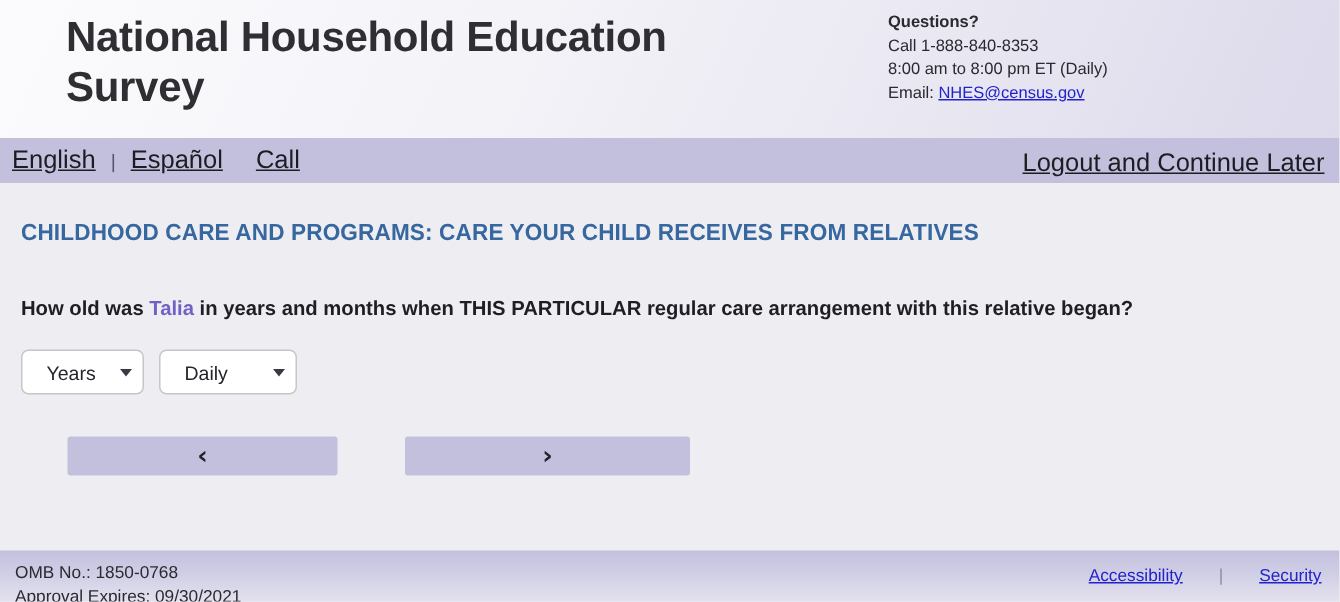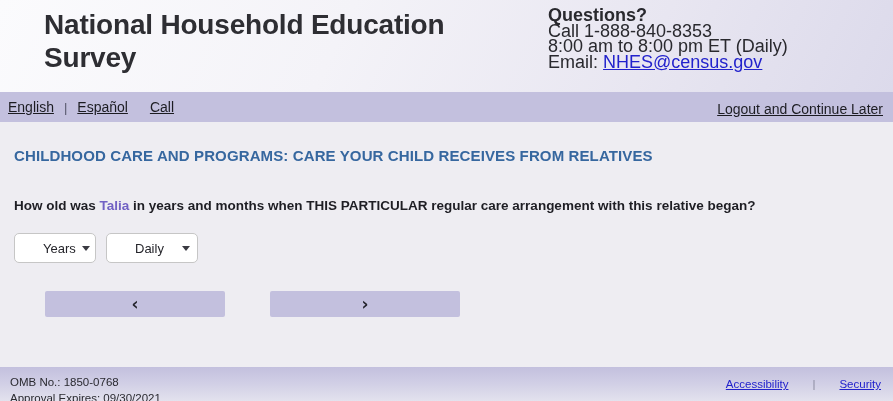--- a/index.html
+++ b/index.html
@@ -28,23 +28,23 @@
     top: 8px;
     width: 480px;
     font-size: 28px;
     font-weight: bold;
     line-height: 1.18;
     color: #2e2e33;
     letter-spacing: -0.2px;
   }
   .contact-block {
     position: absolute;
-    left: 548px;
+    left: 592px;
     top: 8px;
-    font-size: 18px;
+    font-size: 11px;
     line-height: 15.5px;
     color: #29292e;
   }
   .contact-block .q-label {
     font-weight: bold;
   }
   .contact-block a {
     color: #2222cc;
     text-decoration: underline;
   }
@@ -67,21 +67,21 @@
   .nav-right {
     position: absolute;
     right: 6px;
     top: 0;
     height: 34px;
     display: flex;
     align-items: center;
     margin-left: 36px;
   }
   .nav-link {
-    font-size: 14px;
+    font-size: 17px;
     color: #1c1c22;
     text-decoration: underline;
     padding: 0 4px;
     white-space: nowrap;
   }
   .nav-sep {
     font-size: 13px;
     color: #55556a;
     padding: 0 6px;
   }
@@ -131,21 +131,21 @@
   }
   .sel {
     position: relative;
     height: 30px;
     background: #ffffff;
     border: 1px solid #c6c6c6;
     border-radius: 5px;
     display: flex;
     align-items: center;
     box-sizing: border-box;
-    padding: 0 7px 0 28px;
+    padding: 0 7px 0 16px;
   }
   .sel-years { width: 82px; }
   .sel-months { width: 92px; }
   .sel-label {
     font-size: 13px;
     color: #25252b;
     flex: 1;
   }
   .sel-arrow {
     width: 0;

